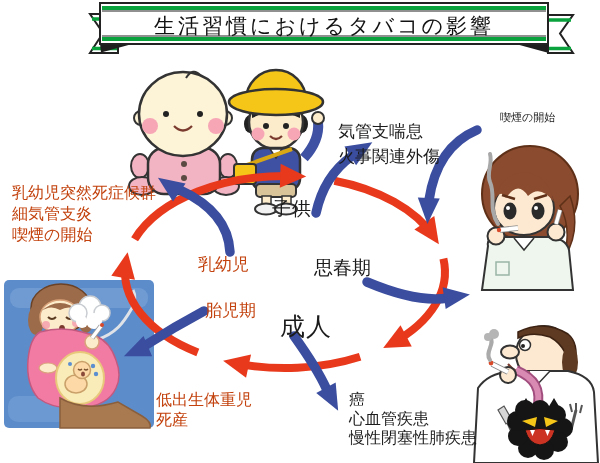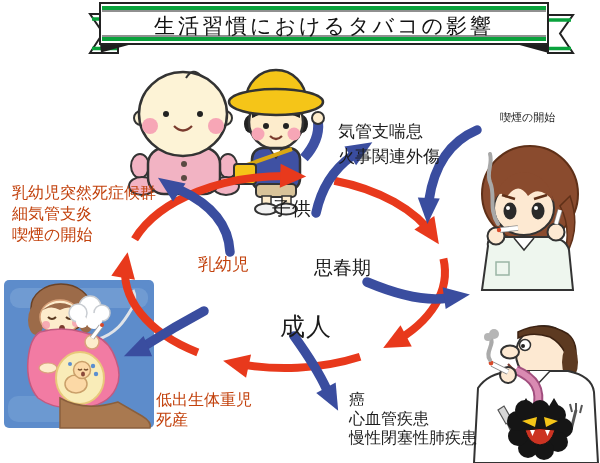--- a/index.html
+++ b/index.html
@@ -260,14 +260,15 @@
   <div class="label red lh21" style="left:12px;top:182px;font-size:16px;">
     <div>乳幼児突然死症候群</div>
     <div>細気管支炎</div>
     <div>喫煙の開始</div>
   </div>
 
   <div class="label" style="left:272px;top:196px;font-size:19px;letter-spacing:1px;text-align:center;">子供</div>
   <div class="label" style="left:314px;top:255px;font-size:19px;">思春期</div>
   <div class="label" style="left:280px;top:310px;font-size:25px;letter-spacing:1px;">成人</div>
   <div class="label red" style="left:198px;top:253px;font-size:17px;">乳幼児</div>
+  <div class="label red" style="left:205px;top:299px;font-size:17px;">胎児期</div>
 
 </div>
 
 </body></html>

